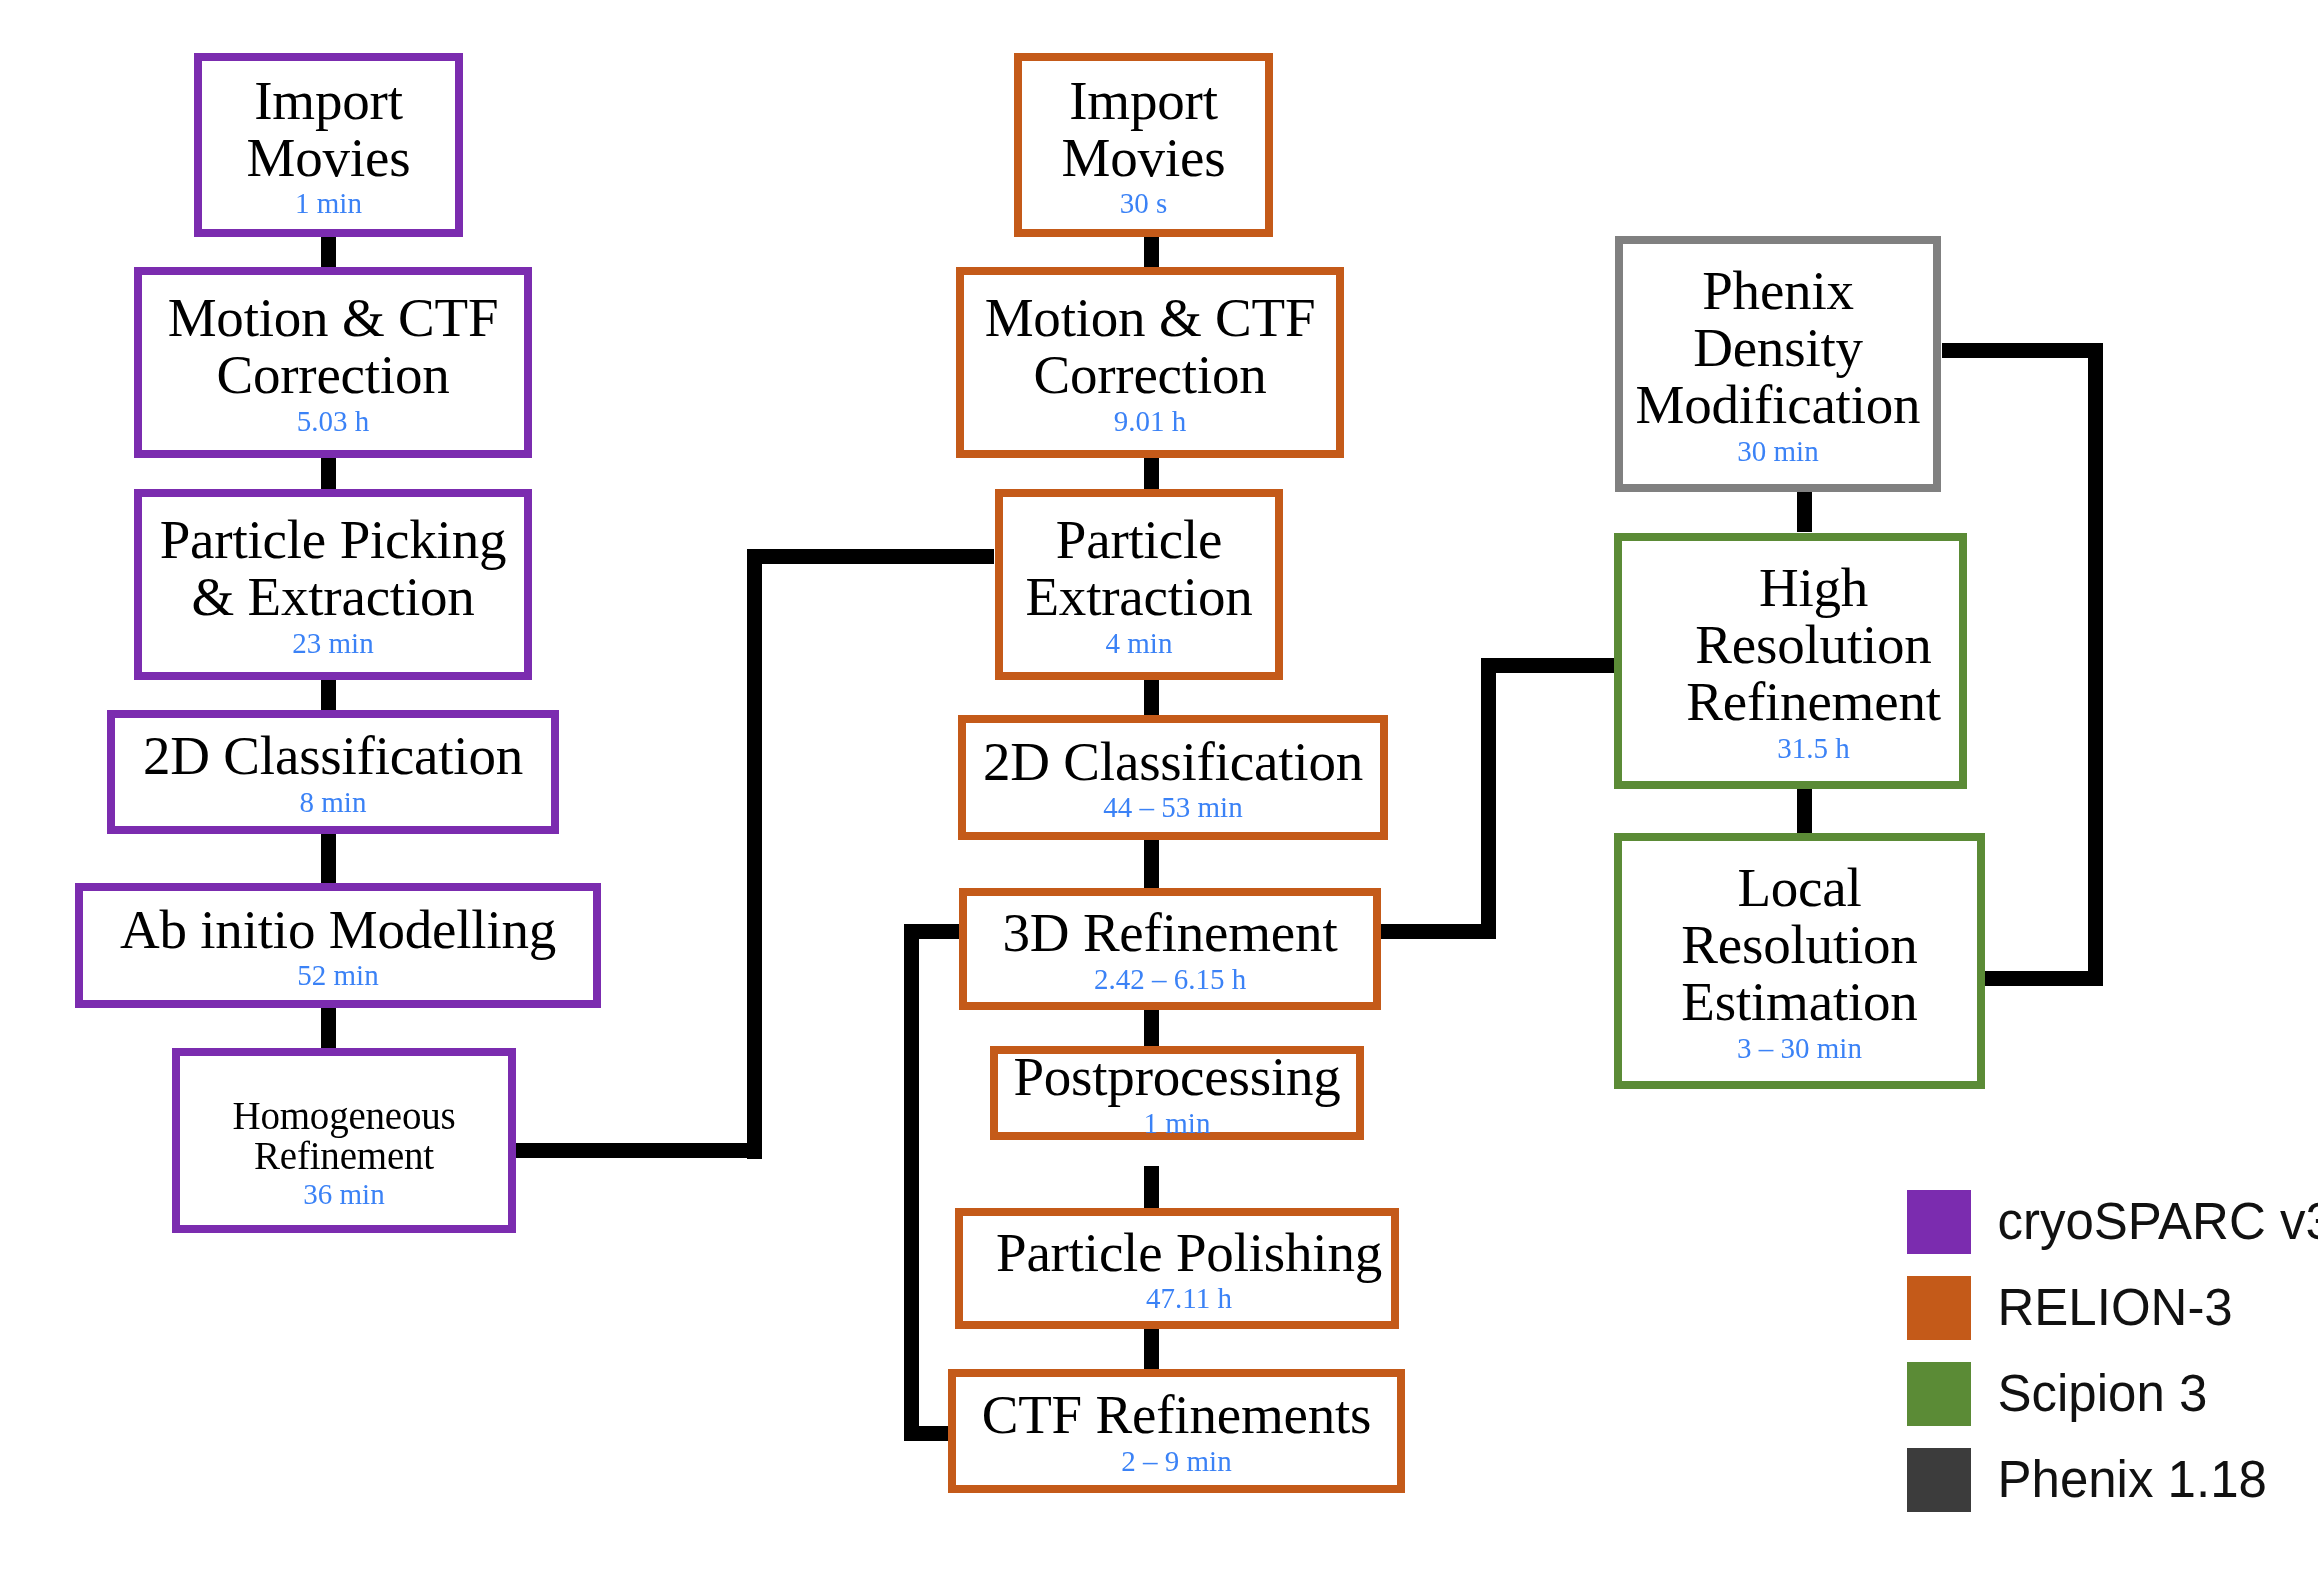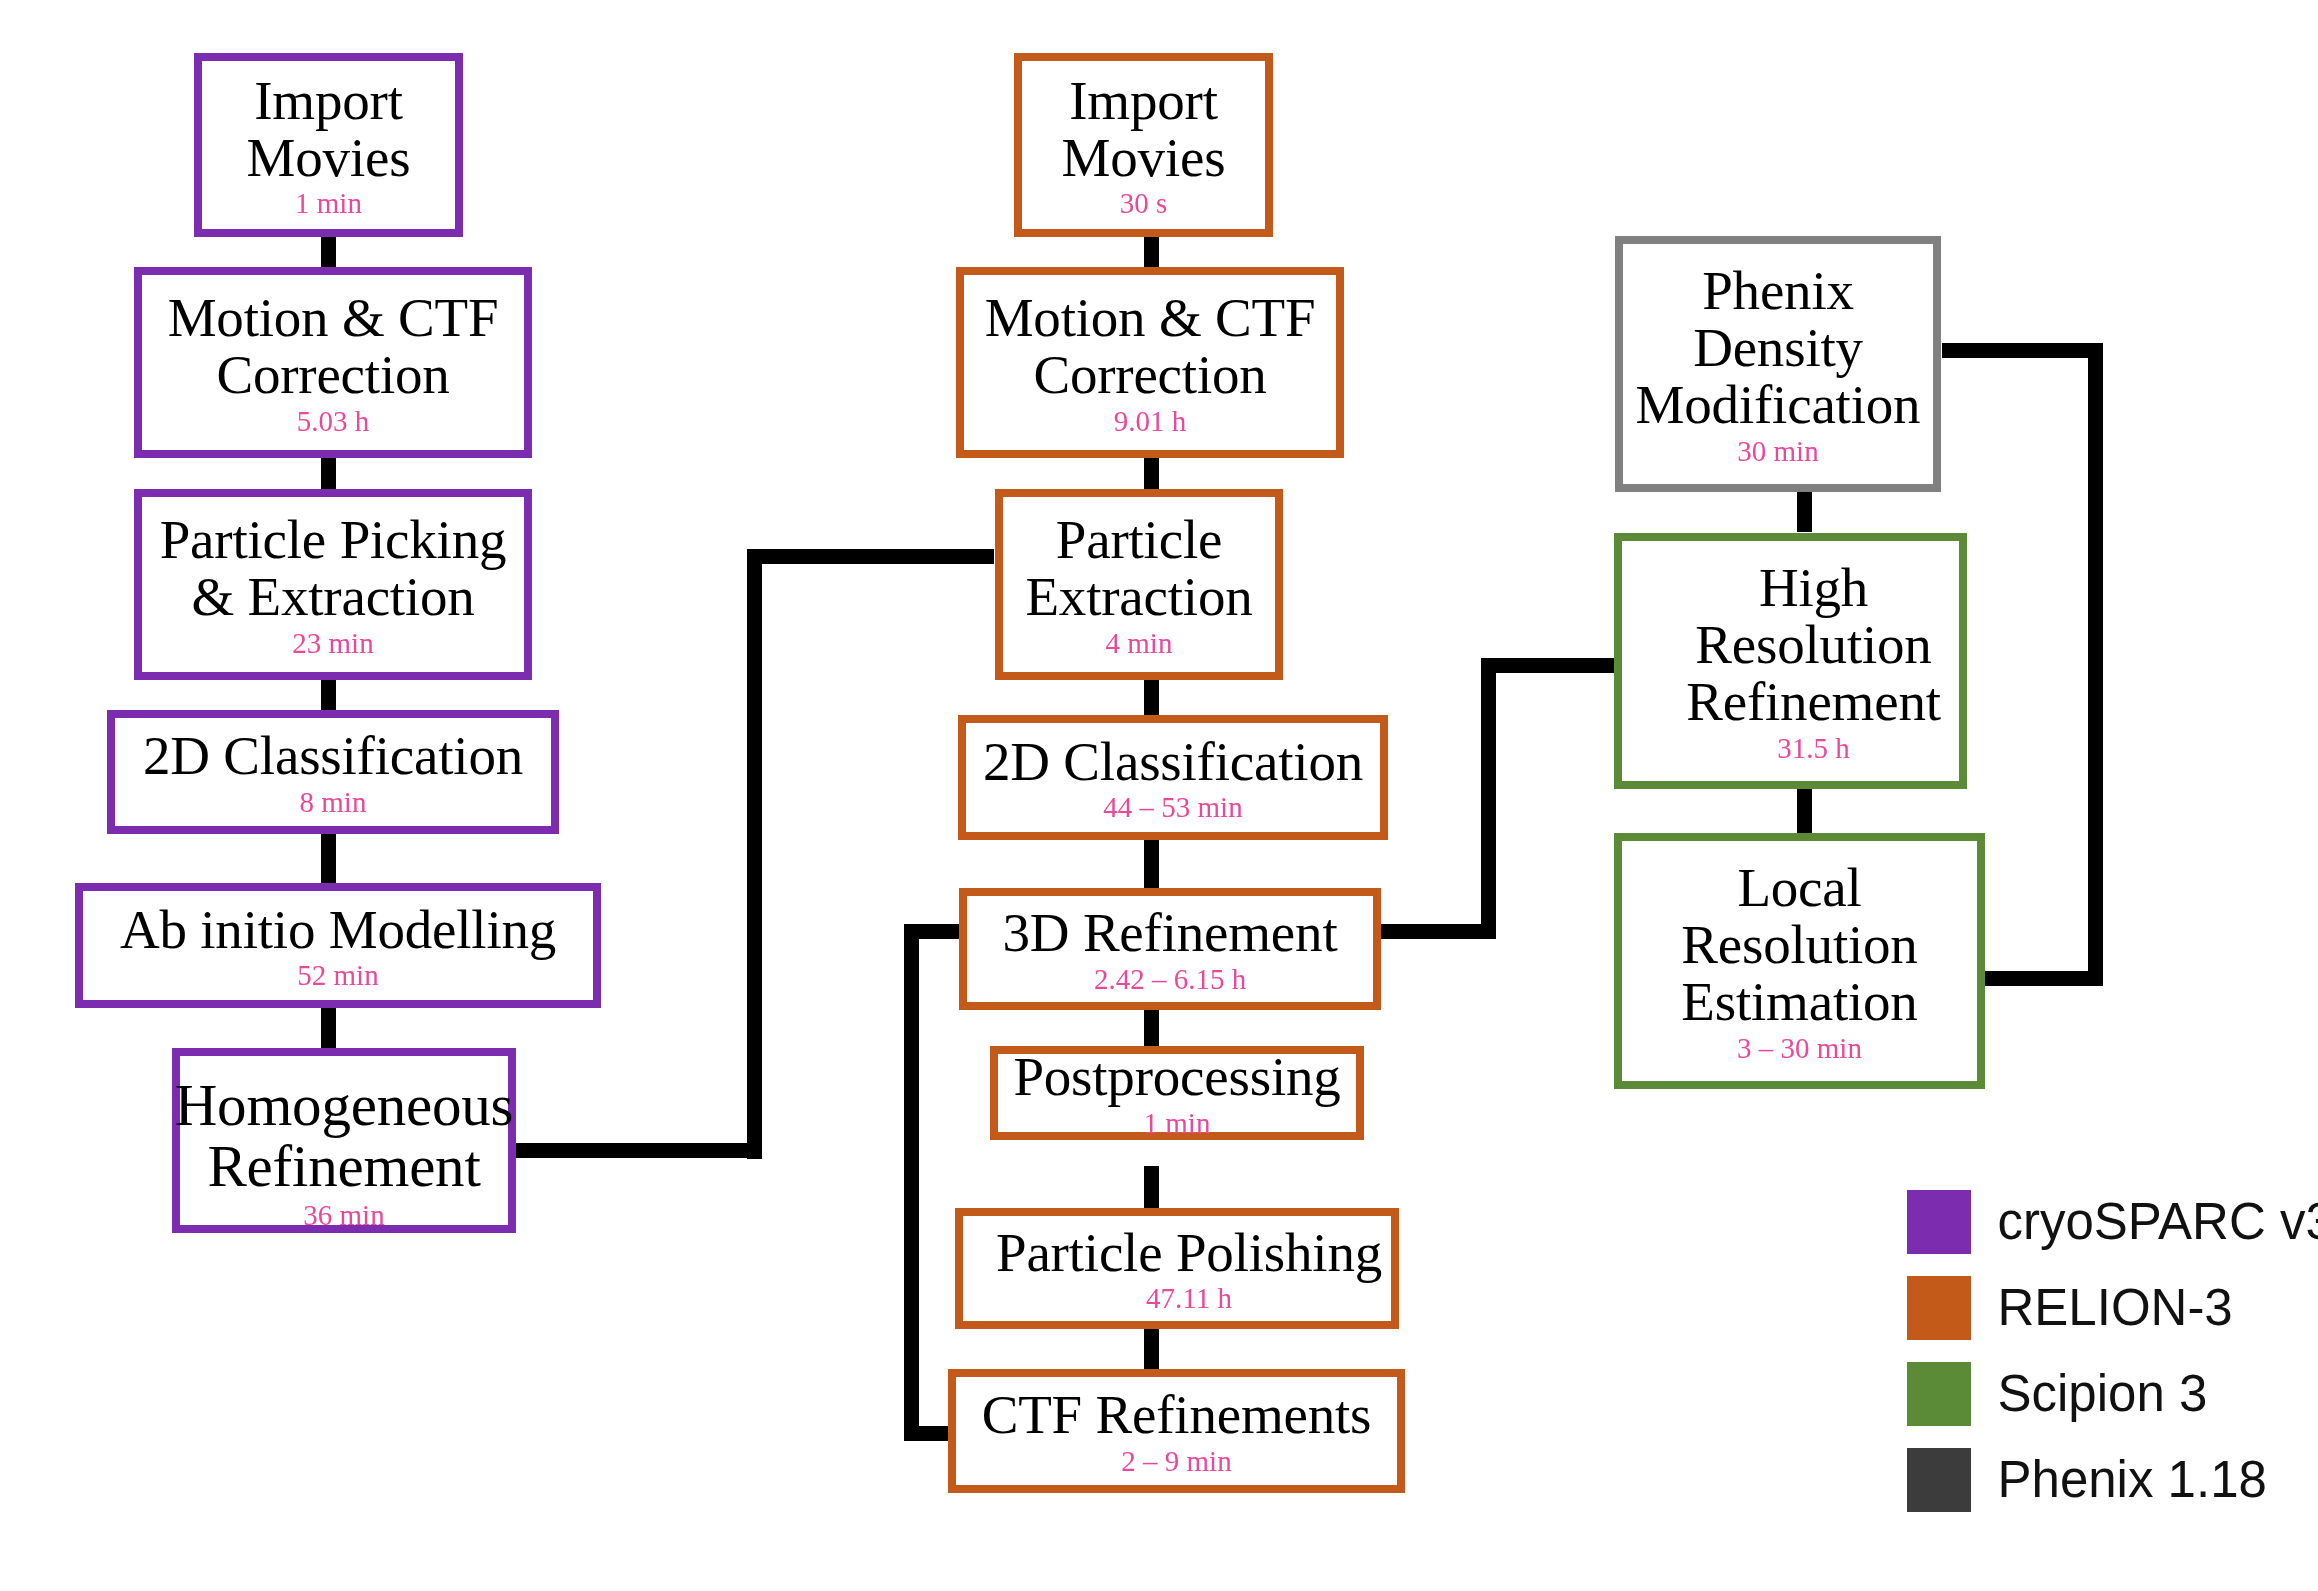--- a/index.html
+++ b/index.html
@@ -34,21 +34,21 @@
   }
   .node-title {
     font-family: "Liberation Serif", "DejaVu Serif", serif;
     color: #000000;
     line-height: 1.04;
     white-space: pre-line;
     letter-spacing: -0.2px;
   }
   .node-time {
     font-family: "Liberation Serif", "DejaVu Serif", serif;
-    color: #ec4899;
+    color: #3b82f6;
     line-height: 1.0;
     margin-top: 3.5px;
   }
   .connector {
     position: absolute;
     background: #000000;
     z-index: 1;
   }
   #legend {
     position: absolute;
@@ -135,21 +135,21 @@
     <div class="node-title" style="font-size:55px;">2D Classification</div>
     <div class="node-time" style="font-size:29px;">8 min</div>
   </div>
 
   <div class="node-box" style="left:67px; top:883px; width:526px; height:125px; border-width:8px; border-color:#7B2CAF;">
     <div class="node-title" style="font-size:55px;">Ab initio Modelling</div>
     <div class="node-time" style="font-size:29px;">52 min</div>
   </div>
 
   <div class="node-box" style="left:164px; top:1048px; width:344px; height:185px; border-width:8px; border-color:#7B2CAF;">
-    <div class="node-title" style="font-size:59px;margin-top:24px;">Homogeneous
+    <div class="node-title" style="font-size:39px;margin-top:24px;">Homogeneous
 Refinement</div>
     <div class="node-time" style="font-size:29px;">36 min</div>
   </div>
 
   <div class="node-box" style="left:1006px; top:53px; width:259px; height:184px; border-width:8px; border-color:#C45A19;">
     <div class="node-title" style="font-size:55px;">Import
 Movies</div>
     <div class="node-time" style="font-size:29px;">30 s</div>
   </div>
 

